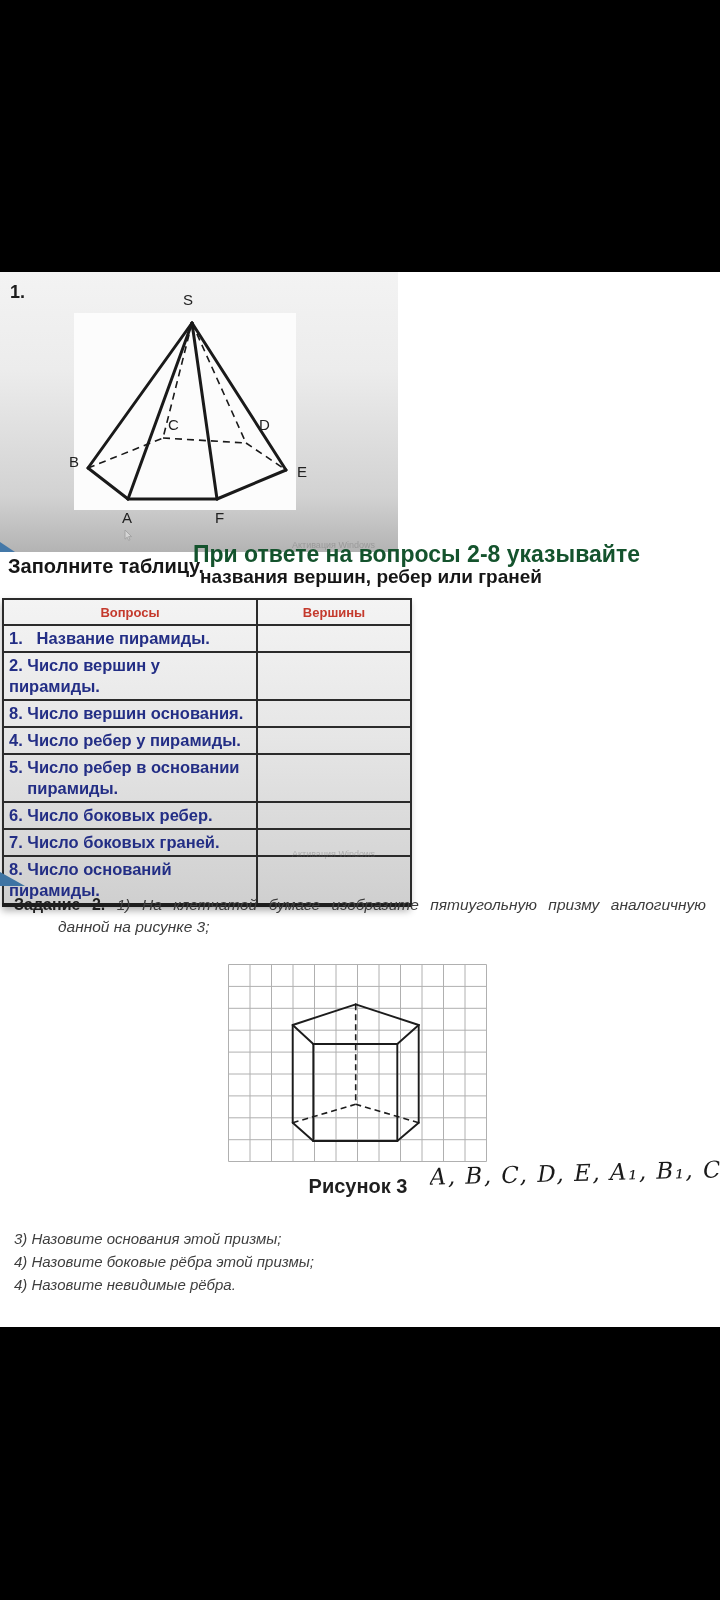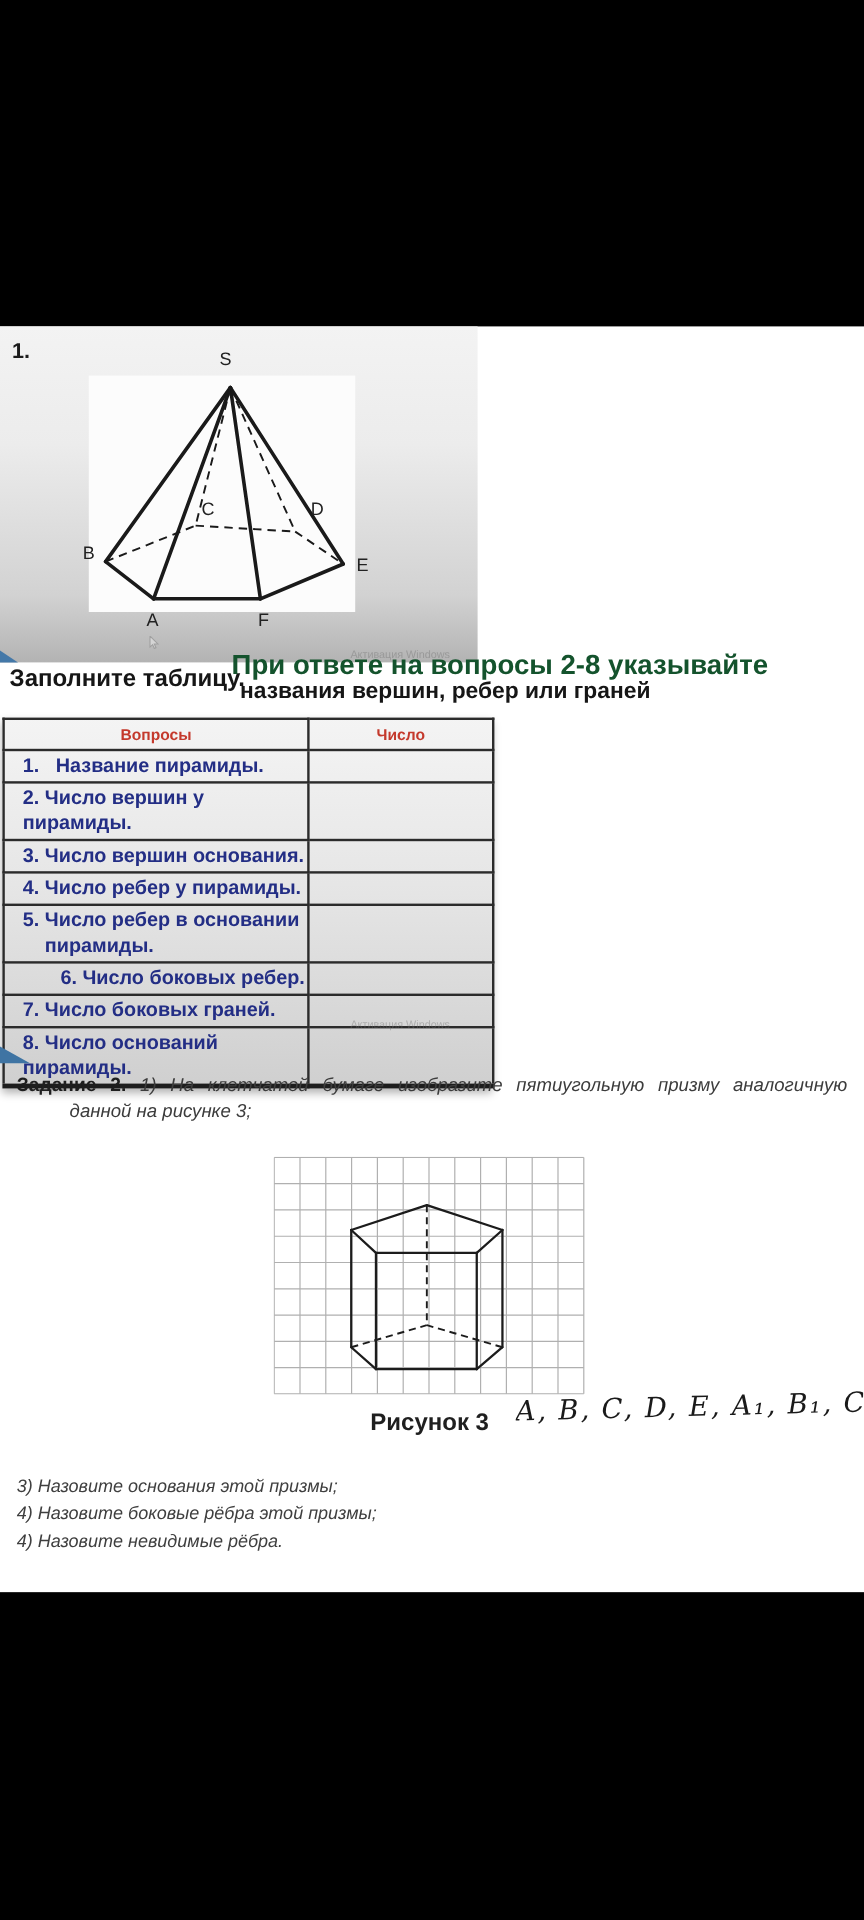--- a/index.html
+++ b/index.html
@@ -36,24 +36,24 @@
   .wm2{left:292px;top:577px;}
   
   .qtable-wrap{left:2px;top:326px;width:408px;box-shadow:0 4px 7px rgba(0,0,0,.3);
     background:linear-gradient(180deg,#f4f4f4 0%,#e6e6e6 45%,#cfcfcf 100%);}
   table.qtable{border-collapse:collapse;width:408px;table-layout:fixed;}
   table.qtable td,table.qtable th{border:2px solid #2b2b2b;padding:0;}
   table.qtable tr{background:transparent;}
   th.hq{width:252px;} th.ha{width:152px;}
   .qtable th{font-size:13px;font-weight:bold;color:#c4392c;height:24px;text-align:center;}
   .qtable td.q{font-size:16.5px;font-weight:bold;color:#232e85;
-    white-space:pre-wrap;line-height:21px;padding:2px 2px 2px 15px;vertical-align:middle;}
+    white-space:pre-wrap;line-height:21px;padding:2px 2px 2px 5px;vertical-align:middle;}
   .qtable td.a{position:relative;}
   .r1{height:27px;} .r2{height:29px;} .r3{height:23px;} .r4{height:27px;}
-  .r5{height:45px;} .r6{height:27px;text-align:right;} .r7{height:27px;} .r8{height:39px;}
+  .r5{height:45px;} .r6{height:27px;} .r7{height:27px;} .r8{height:39px;}
   table.qtable{border-bottom:4px solid #1d1d1d;}
   
   .task2-l1{left:14px;top:620px;width:692px;font-size:15.5px;color:#3c3c3c;
     font-style:italic;text-align:justify;text-align-last:justify;line-height:25px;}
   .task2-head{font-style:normal;font-weight:bold;color:#1f1f1f;font-size:16px;}
   .task2-l2{left:14px;top:646px;font-size:15.5px;color:#3c3c3c;font-style:italic;margin-left:44px;}
   .grid-svg{left:228px;top:692px;}
   .fig-cap{left:228px;top:903px;width:260px;text-align:center;font-size:20px;font-weight:bold;color:#1f1f1f;}
   .item{font-size:15px;font-style:italic;color:#3f3f3f;}
   .it2{left:14px;top:926px;}
@@ -116,32 +116,32 @@
   <span class="abs wm wm1">Активация Windows</span>
   <span class="abs fill-note">Заполните таблицу.</span>
   <span class="abs note1">При ответе на вопросы 2-8 указывайте</span>
   <span class="abs note2">названия вершин, ребер или граней</span>
 
   <div class="abs qtable-wrap">
     <table class="qtable">
       <tbody>
           <tr>
         <th class="hq">Вопросы</th>
-        <th class="ha">Число</th>
+        <th class="ha">Вершины</th>
       </tr>
       <tr class="r1">
         <td class="q">1.   Название пирамиды.</td>
         <td class="a"></td>
       </tr>
       <tr class="r2">
         <td class="q">2. Число вершин у пирамиды.</td>
         <td class="a"></td>
       </tr>
       <tr class="r3">
-        <td class="q">3. Число вершин основания.</td>
+        <td class="q">8. Число вершин основания.</td>
         <td class="a"></td>
       </tr>
       <tr class="r4">
         <td class="q">4. Число ребер у пирамиды.</td>
         <td class="a"></td>
       </tr>
       <tr class="r5">
         <td class="q">5. Число ребер в основании
     пирамиды.</td>
         <td class="a"></td>

